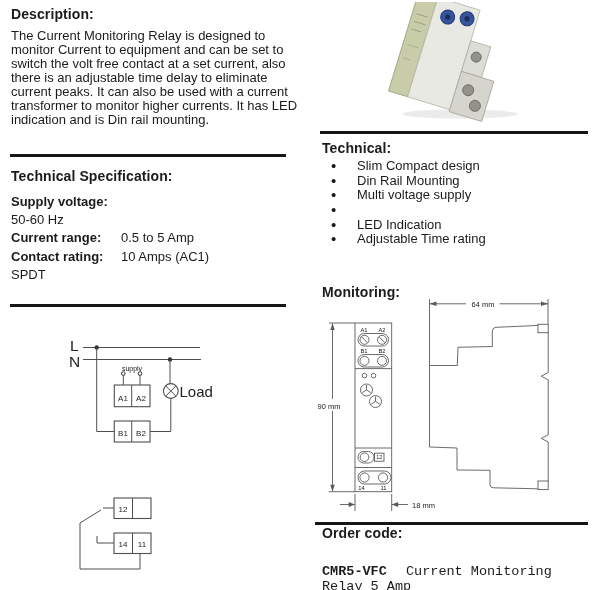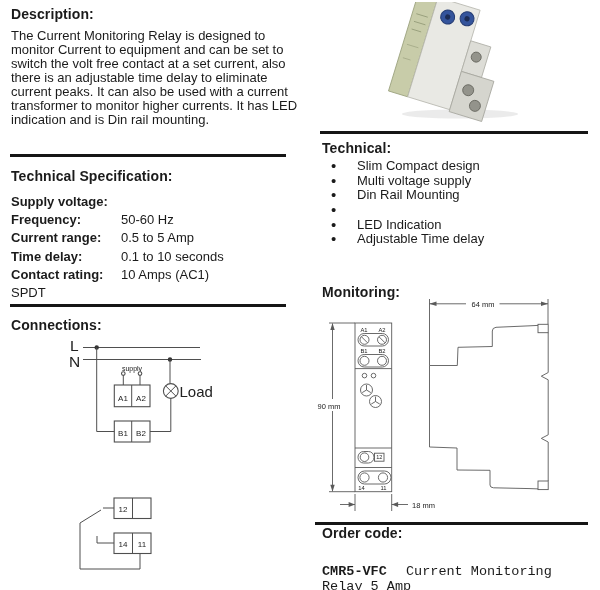--- a/index.html
+++ b/index.html
@@ -36,43 +36,37 @@
 
   <div class="rule" style="left:10px;top:154px;width:276px"></div>
 
   <div class="h" style="left:11px;top:168px">Technical Specification:</div>
 
   <div class="spec" style="left:11px;top:193px">
     <div class="spec-row">
       <span class="spec-label">Supply voltage:</span>
     </div>
     <div class="spec-row">
-      <span class="spec-label">Frequency:</span>
       <span class="spec-value">50-60 Hz</span>
     </div>
     <div class="spec-row">
       <span class="spec-label">Current range:</span>
       <span class="spec-value">0.5 to 5 Amp</span>
     </div>
     <div class="spec-row">
-      <span class="spec-label">Time delay:</span>
-      <span class="spec-value">0.1 to 10 seconds</span>
-    </div>
-    <div class="spec-row">
       <span class="spec-label">Contact rating:</span>
       <span class="spec-value">10 Amps (AC1)</span>
     </div>
     <div class="spec-row">
       <span class="spec-value">SPDT</span>
     </div>
   </div>
 
   <div class="rule" style="left:10px;top:304px;width:276px"></div>
 
-  <div class="h" style="left:11px;top:317px">Connections:</div>
 
   <svg class="abs" style="left:55px;top:333px" width="245" height="245" viewBox="55 333 245 245">
 
     <text x="70" y="351" font-size="15.5">L</text>
     <line class="wire" x1="83" y1="347.5" x2="200" y2="347.5"></line>
     <circle cx="96.7" cy="347.5" r="2.2" fill="#333"></circle>
     <text x="69" y="366.5" font-size="15.5">N</text>
     <line class="wire" x1="83" y1="359.5" x2="201" y2="359.5"></line>
     <circle cx="170" cy="359.5" r="2.2" fill="#333"></circle>
 
@@ -140,36 +134,36 @@
   <div class="rule" style="left:320px;top:131px;width:268px"></div>
 
   <div class="h" style="left:322px;top:140px">Technical:</div>
   <div class="features" style="left:322px;top:159px">
     <div class="feature">
         <span class="bullet"></span>
         <span>Slim Compact design</span>
       </div>
     <div class="feature">
         <span class="bullet"></span>
+        <span>Din Rail Mounting</span>
+      </div>
+    <div class="feature">
+        <span class="bullet"></span>
         <span>Multi voltage supply</span>
       </div>
     <div class="feature">
         <span class="bullet"></span>
-        <span>Din Rail Mounting</span>
-      </div>
-    <div class="feature">
-        <span class="bullet"></span>
       </div>
     <div class="feature">
         <span class="bullet"></span>
         <span>LED Indication</span>
       </div>
     <div class="feature">
         <span class="bullet"></span>
-        <span>Adjustable Time delay</span>
+        <span>Adjustable Time rating</span>
       </div>
   </div>
 
   <div class="h" style="left:322px;top:284px">Monitoring:</div>
 
   <svg class="abs" style="left:315px;top:296px" width="252" height="218" viewBox="315 296 252 218">
 
     <g>
       <rect x="355" y="323" width="36.7" height="168.7" class="dimline" fill="none"></rect>
       <text x="364" y="331.5" font-size="5.8" text-anchor="middle">A1</text>

